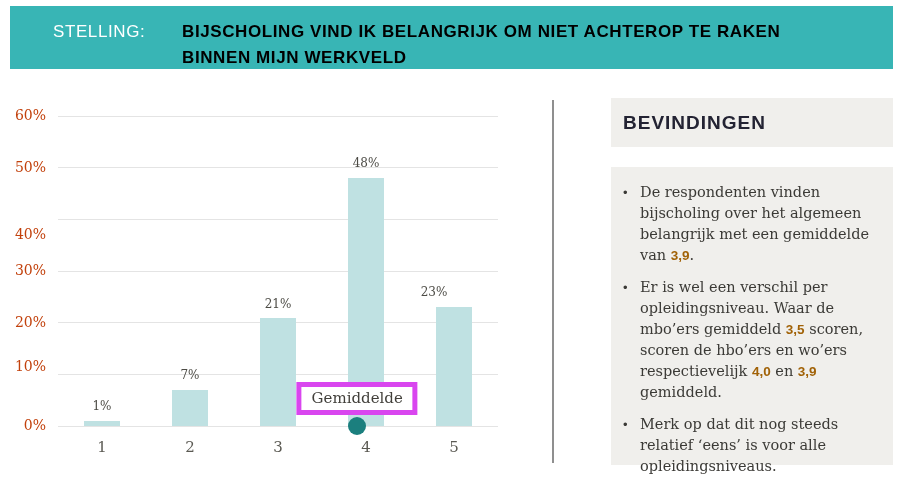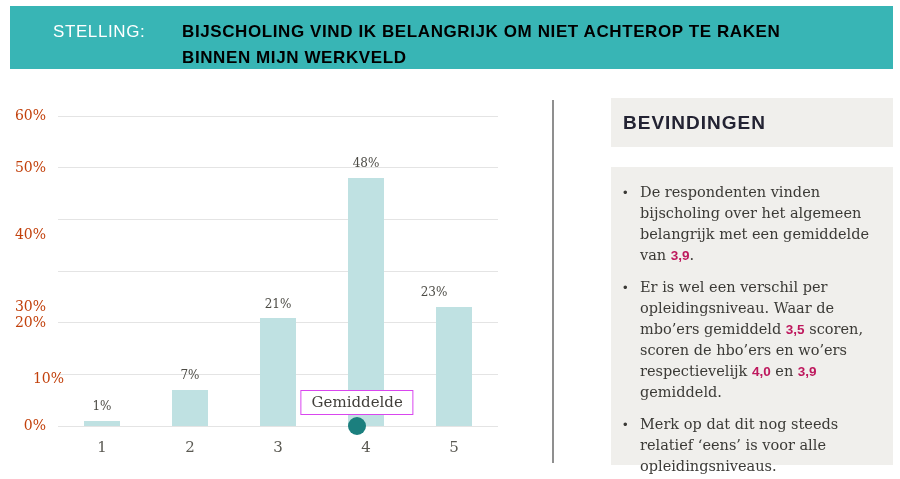--- a/index.html
+++ b/index.html
@@ -20,62 +20,62 @@
   .ytick { position: absolute; left: 14px; width: 32px; text-align: right;
     font-family: "DejaVu Serif", "Liberation Serif", serif; font-size: 14px; color: #c2410c; }
   .slot { position: absolute; top: 0; height: 100%; width: 88px; }
   .bar { position: absolute; left: 26px; width: 36px; bottom: 0; }
   .bar-label { position: absolute; width: 88px; text-align: center;
     font-family: "DejaVu Serif", "Liberation Serif", serif; font-size: 12px; color: #4c4b45; }
   .xtick { position: absolute; top: 322px; width: 88px; text-align: center;
     font-family: "DejaVu Serif", "Liberation Serif", serif; font-size: 15px; color: #5b5a53; }
   .mean-dot { position: absolute; width: 18px; height: 18px; border-radius: 50%; z-index: 5; }
   .mean-label { position: absolute; transform: translateX(-50%); z-index: 4;
-    background: #ffffff; border: 1px solid #d946ef; padding: 2px 10px 3px 10px;
+    background: #ffffff; border: 5px solid #d946ef; padding: 2px 10px 3px 10px;
     font-family: "DejaVu Serif", "Liberation Serif", serif; font-size: 15px; color: #413f3a;
     white-space: nowrap; }
 
   
   .divider { position: absolute; left: 552px; top: 100px; width: 2px; height: 363px;
     background: #8f8f8f; }
 
   
   .findings-title-box { position: absolute; left: 611px; top: 98px; width: 282px; height: 49px;
     background: #f0efec; display: flex; align-items: center; padding-left: 12px; }
   .findings-title { font-size: 19px; font-weight: bold; color: #232333; letter-spacing: 1px; }
   .findings-body { position: absolute; left: 611px; top: 167px; width: 282px; height: 298px;
     background: #f0efec; padding: 15px 10px 0 12px; }
   .bullet-item { display: flex; margin-bottom: 11px;
     font-family: "DejaVu Serif", "Liberation Serif", serif; font-size: 14.5px;
     line-height: 21px; color: #3b3a36; }
   .bullet-marker { flex: 0 0 17px; font-family: "Liberation Sans", sans-serif;
     font-size: 13px; line-height: 21px; color: #3b3a36; }
   .bullet-bold { font-family: "Liberation Sans", sans-serif; font-weight: bold;
-    font-size: 13.5px; color: #be185d; }
+    font-size: 13.5px; color: #a16207; }
 </style>
 </head>
 <body>
 
 <div class="banner" style="background: rgb(56, 181, 181);">
   <div class="banner-label">STELLING:</div>
   <div class="banner-text">
     <div>BIJSCHOLING VIND IK BELANGRIJK OM NIET ACHTEROP TE RAKEN</div>
     <div>BINNEN MIJN WERKVELD</div>
   </div>
 </div>
 
 <div class="plot" id="plot">
     <div class="gridline" style="top: 309.5px;"></div>
     <div class="ytick" style="top: 301px; left: -44px;">0%</div>
     <div class="gridline" style="top: 257.833px;"></div>
-    <div class="ytick" style="top: 254px; left: -44px; margin-left: 18px;">10%</div>
+    <div class="ytick" style="top: 242px; left: -44px;">10%</div>
     <div class="gridline" style="top: 206.167px;"></div>
     <div class="ytick" style="top: 197.667px; left: -44px;">20%</div>
     <div class="gridline" style="top: 154.5px;"></div>
-    <div class="ytick" style="top: 146px; left: -44px; margin-top: 36px;">30%</div>
+    <div class="ytick" style="top: 146px; left: -44px;">30%</div>
     <div class="gridline" style="top: 102.833px;"></div>
     <div class="ytick" style="top: 94.3333px; left: -44px; margin-top: 16px;">40%</div>
     <div class="gridline" style="top: 51.1667px;"></div>
     <div class="ytick" style="top: 42.6667px; left: -44px;">50%</div>
     <div class="gridline" style="top: -0.5px;"></div>
     <div class="ytick" style="top: -9px; left: -44px;">60%</div>
     <div class="slot" style="left: 0px;">
       <div class="bar" style="height: 5.16667px; background: rgb(191, 225, 226);"></div>
     </div>
     <div class="bar-label" style="left: 0px; top: 282.833px;">1%</div>

